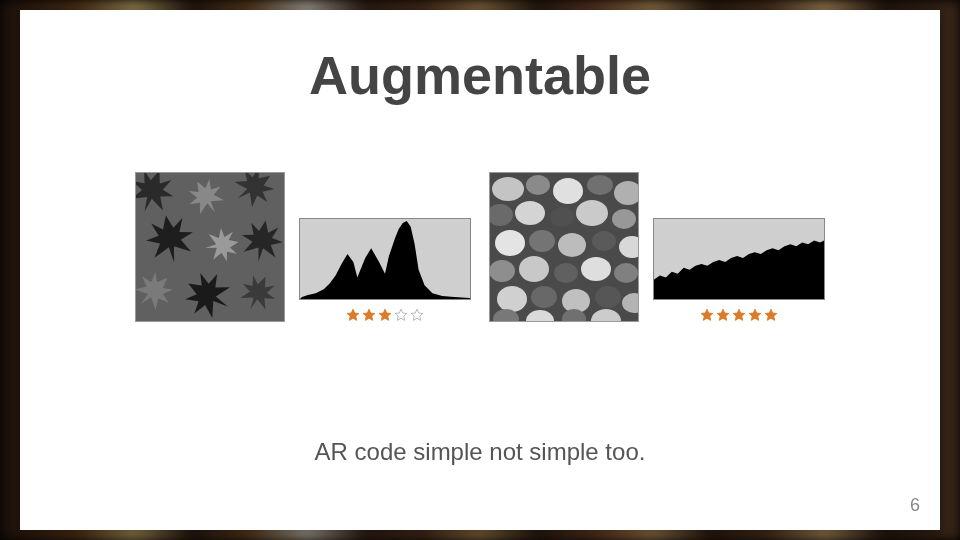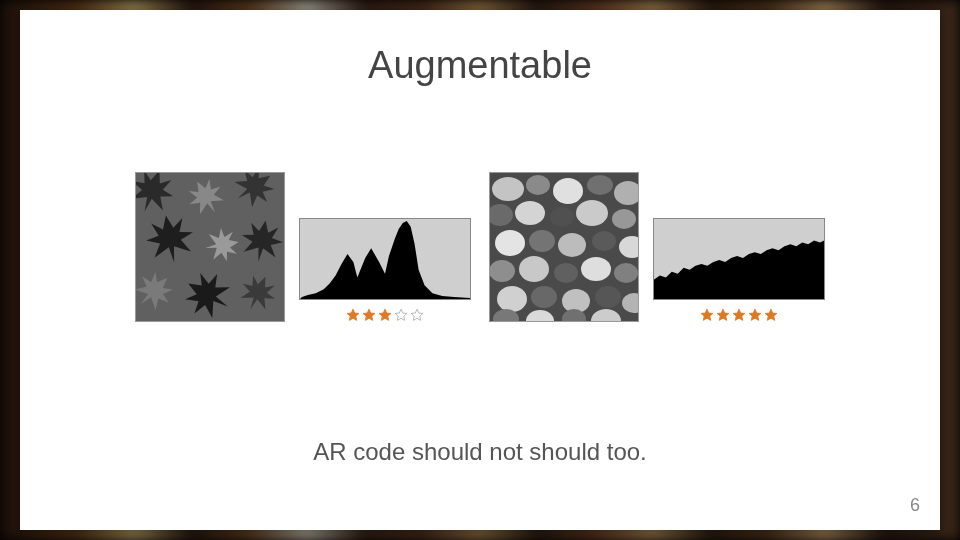--- a/index.html
+++ b/index.html
@@ -1,18 +1,18 @@
 <!DOCTYPE html>
 <html><head>
 <meta charset="utf-8">
 <style>
   html,body{margin:0;padding:0;width:960px;height:540px;overflow:hidden;font-family:"Segoe UI Light","Segoe UI",Arial,sans-serif;background:#000;}
   .bg{position:absolute;inset:0;background:linear-gradient(90deg,#2a1810 0%,#7a4a20 8%,#f0d080 14%,#3a2418 20%,#8a5a2a 26%,#fff5e0 32%,#4a3020 38%,#6a4028 44%,#d0a060 50%,#3a2818 56%,#8a5030 62%,#e0b070 68%,#402a18 74%,#704828 80%,#f0c080 86%,#3a2418 92%,#604028 100%);filter:blur(6px) brightness(.6);}
   .slide{position:absolute;left:20px;top:10px;right:20px;bottom:10px;background:#fff;box-shadow:0 2px 10px rgba(0,0,0,.4);}
-  .title{position:absolute;top:34px;left:0;right:0;text-align:center;font-size:38px;font-weight:400;color:#444;}
+  .title{position:absolute;top:34px;left:0;right:0;text-align:center;font-size:54px;font-weight:700;color:#444;}
   .row{position:absolute;top:162px;left:0;right:0;display:flex;justify-content:center;align-items:flex-end;gap:18px;}
   .group{display:flex;align-items:flex-end;gap:14px;}
   .thumb{width:150px;height:150px;border:1px solid #999;box-sizing:border-box;overflow:hidden;position:relative;background:#777;}
   .stack{display:flex;flex-direction:column;align-items:center;gap:8px;}
   .hist{width:172px;height:82px;border:1px solid #888;box-sizing:border-box;background:#cfcfcf;position:relative;overflow:hidden;}
   .hist svg{position:absolute;inset:0;width:100%;height:100%;display:block;}
   .stars{display:flex;gap:2px;}
   .star{width:14px;height:14px;display:block;}
   .caption{position:absolute;bottom:64px;left:0;right:0;text-align:center;font-size:24px;font-weight:300;color:#555;}
   .pagenum{position:absolute;bottom:14px;right:20px;font-size:18px;color:#888;font-weight:300;}
@@ -162,16 +162,16 @@
             </svg>
             <svg class="star" viewBox="0 0 24 24">
               <path d="M12 2 L14.9 8.6 L22 9.3 L16.8 14.1 L18.3 21.2 L12 17.6 L5.7 21.2 L7.2 14.1 L2 9.3 L9.1 8.6 Z" fill="#d97b2a" stroke="#d97b2a" stroke-width="1.5"></path>
             </svg>
           </div>
       </div>
     </div>
 
   </div>
 
-  <div class="caption">AR code should not should too.</div>
+  <div class="caption">AR code simple not simple too.</div>
   <div class="pagenum">6</div>
 
 </div>
 
 </body></html>

